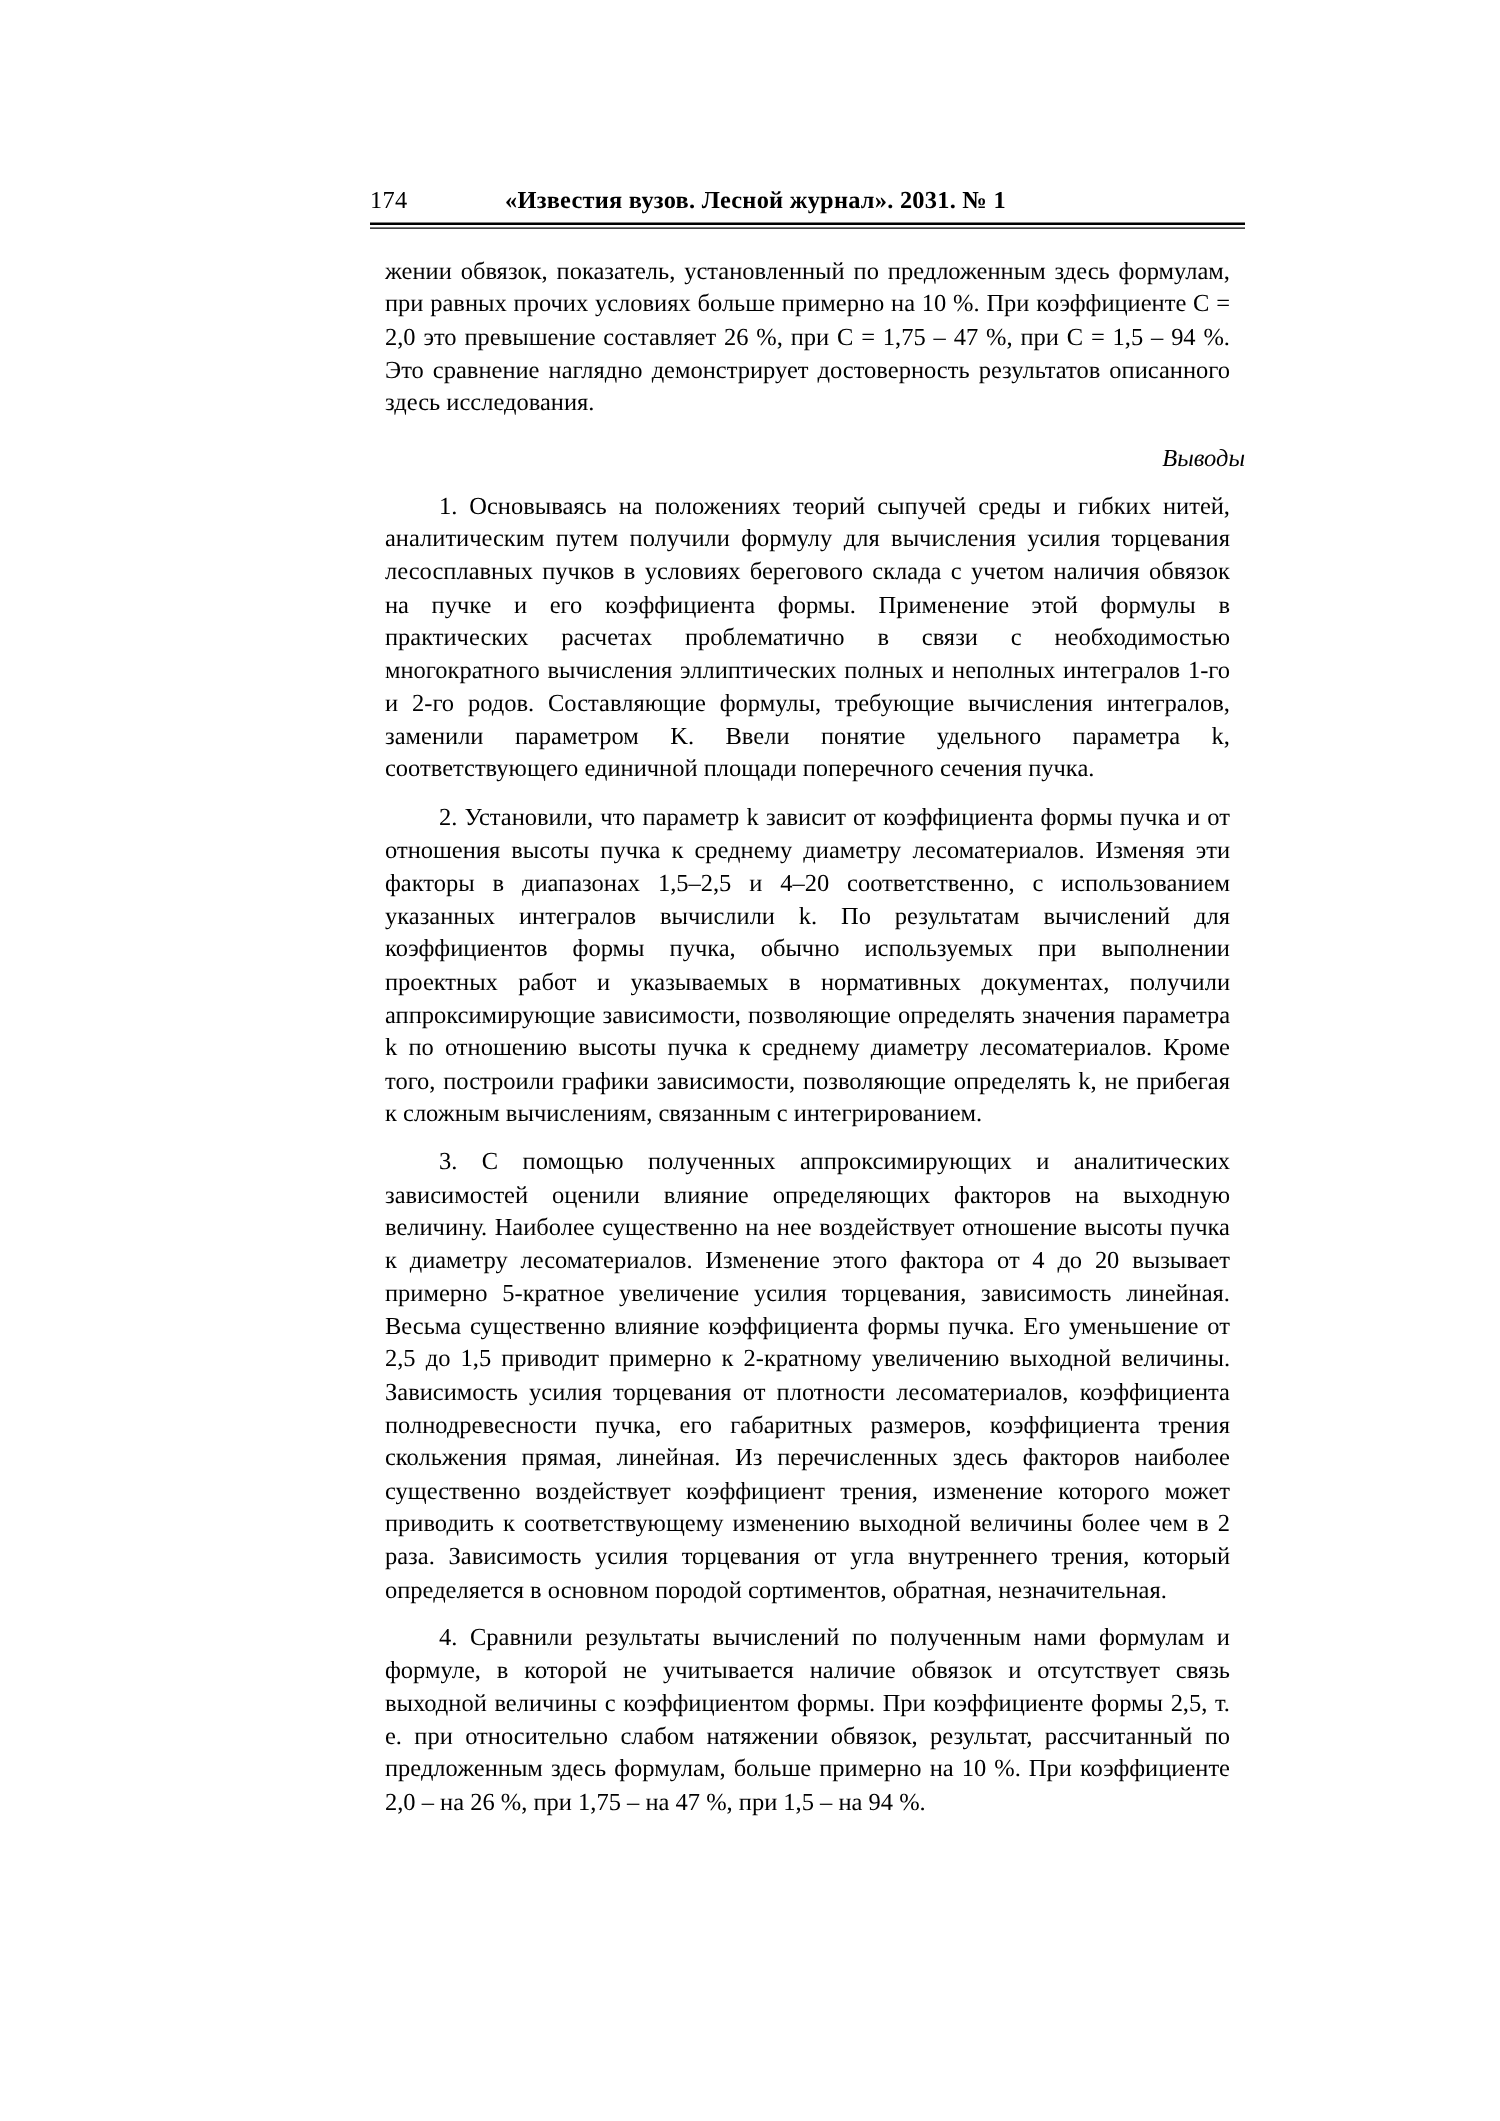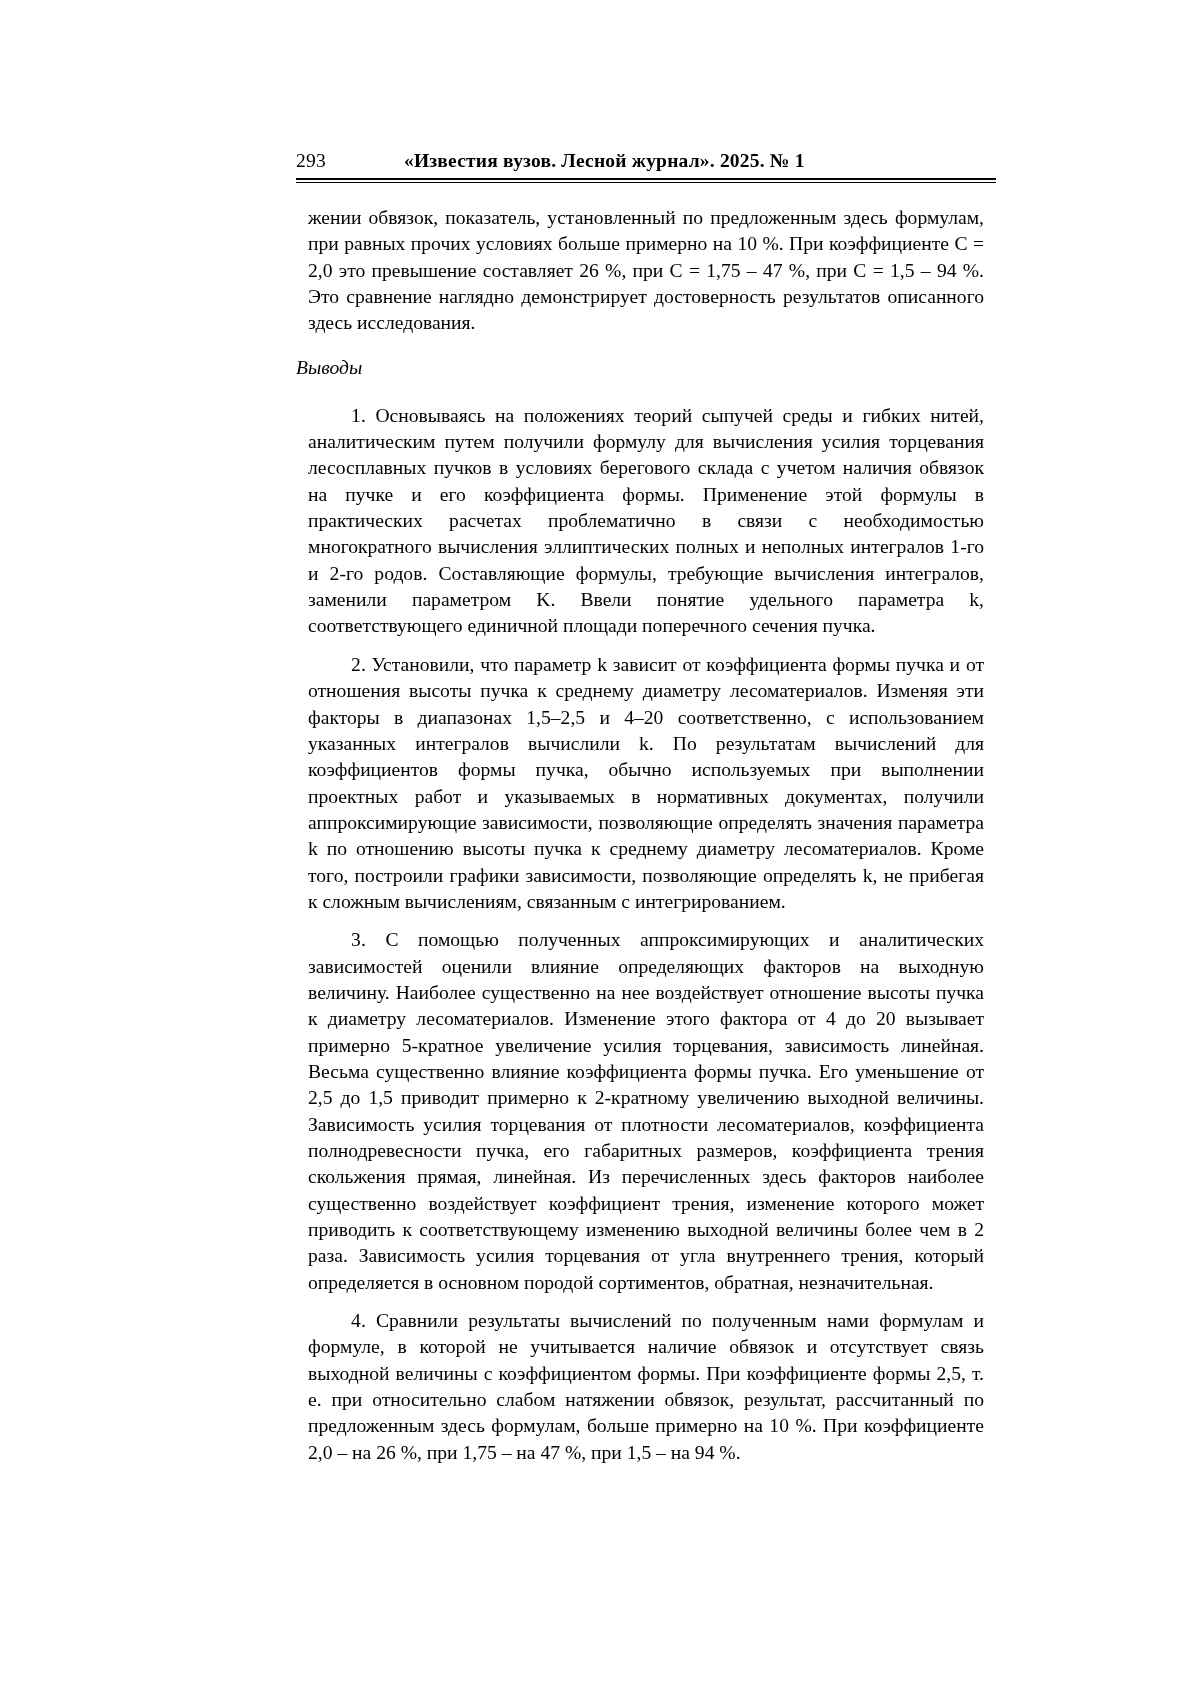--- a/index.html
+++ b/index.html
@@ -59,36 +59,36 @@
     text-justify: inter-word;
     hyphens: manual;
   }
   p.indent {
     text-indent: 2.2em;
   }
   p.noindent {
     text-indent: 0;
   }
   .section-title {
-    text-align: left;
+    text-align: right;
     font-style: italic;
     font-size: 19.6px;
-    margin: 20px 0 24px 0;
+    margin: 20px 0 14px 0;
   }
 </style>
 </head>
 <body>
 
 <div class="page">
 
   <div class="content">
 
     <div class="running-head">
-      <span class="folio">293</span>
-      <span class="journal">«Известия вузов.  Лесной журнал».  2025.  № 1</span>
+      <span class="folio">174</span>
+      <span class="journal">«Известия вузов.  Лесной журнал».  2031.  № 1</span>
     </div>
     <div class="rule-double"></div>
 
     <p class="noindent">жении обвязок, показатель, установленный по предложенным здесь формулам, при равных прочих условиях больше примерно на 10 %. При коэффициенте C = 2,0 это превышение составляет 26 %, при C = 1,75 – 47 %, при C = 1,5 – 94 %. Это сравнение наглядно демонстрирует достоверность результатов описанного здесь исследования.</p>
 
     <div class="section-title">Выводы</div>
 
     <p class="indent">1. Основываясь на положениях теорий сыпучей среды и гибких нитей, аналитическим путем получили формулу для вычисления усилия торцевания лесосплавных пучков в условиях берегового склада с учетом наличия обвязок на пучке и его коэффициента формы. Применение этой формулы в практических расчетах проблематично в связи с необходимостью многократного вычисления эллиптических полных и неполных интегралов 1-го и 2-го родов. Составляющие формулы, требующие вычисления интегралов, заменили параметром K. Ввели понятие удельного параметра k, соответствующего единичной площади поперечного сечения пучка.</p>
     <p class="indent">2. Установили, что параметр k зависит от коэффициента формы пучка и от отношения высоты пучка к среднему диаметру лесоматериалов. Изменяя эти факторы в диапазонах 1,5–2,5 и 4–20 соответственно, с использованием указанных интегралов вычислили k. По результатам вычислений для коэффициентов формы пучка, обычно используемых при выполнении проектных работ и указываемых в нормативных документах, получили аппроксимирующие зависимости, позволяющие определять значения параметра k по отношению высоты пучка к среднему диаметру лесоматериалов. Кроме того, построили графики зависимости, позволяющие определять k, не прибегая к сложным вычислениям, связанным с интегрированием.</p>
     <p class="indent">3. С помощью полученных аппроксимирующих и аналитических зависимостей оценили влияние определяющих факторов на выходную величину. Наиболее существенно на нее воздействует отношение высоты пучка к диаметру лесоматериалов. Изменение этого фактора от 4 до 20 вызывает примерно 5-кратное увеличение усилия торцевания, зависимость линейная. Весьма существенно влияние коэффициента формы пучка. Его уменьшение от 2,5 до 1,5 приводит примерно к 2-кратному увеличению выходной величины. Зависимость усилия торцевания от плотности лесоматериалов, коэффициента полнодревесности пучка, его габаритных размеров, коэффициента трения скольжения прямая, линейная. Из перечисленных здесь факторов наиболее существенно воздействует коэффициент трения, изменение которого может приводить к соответствующему изменению выходной величины более чем в 2 раза. Зависимость усилия торцевания от угла внутреннего трения, который определяется в основном породой сортиментов, обратная, незначительная.</p>

